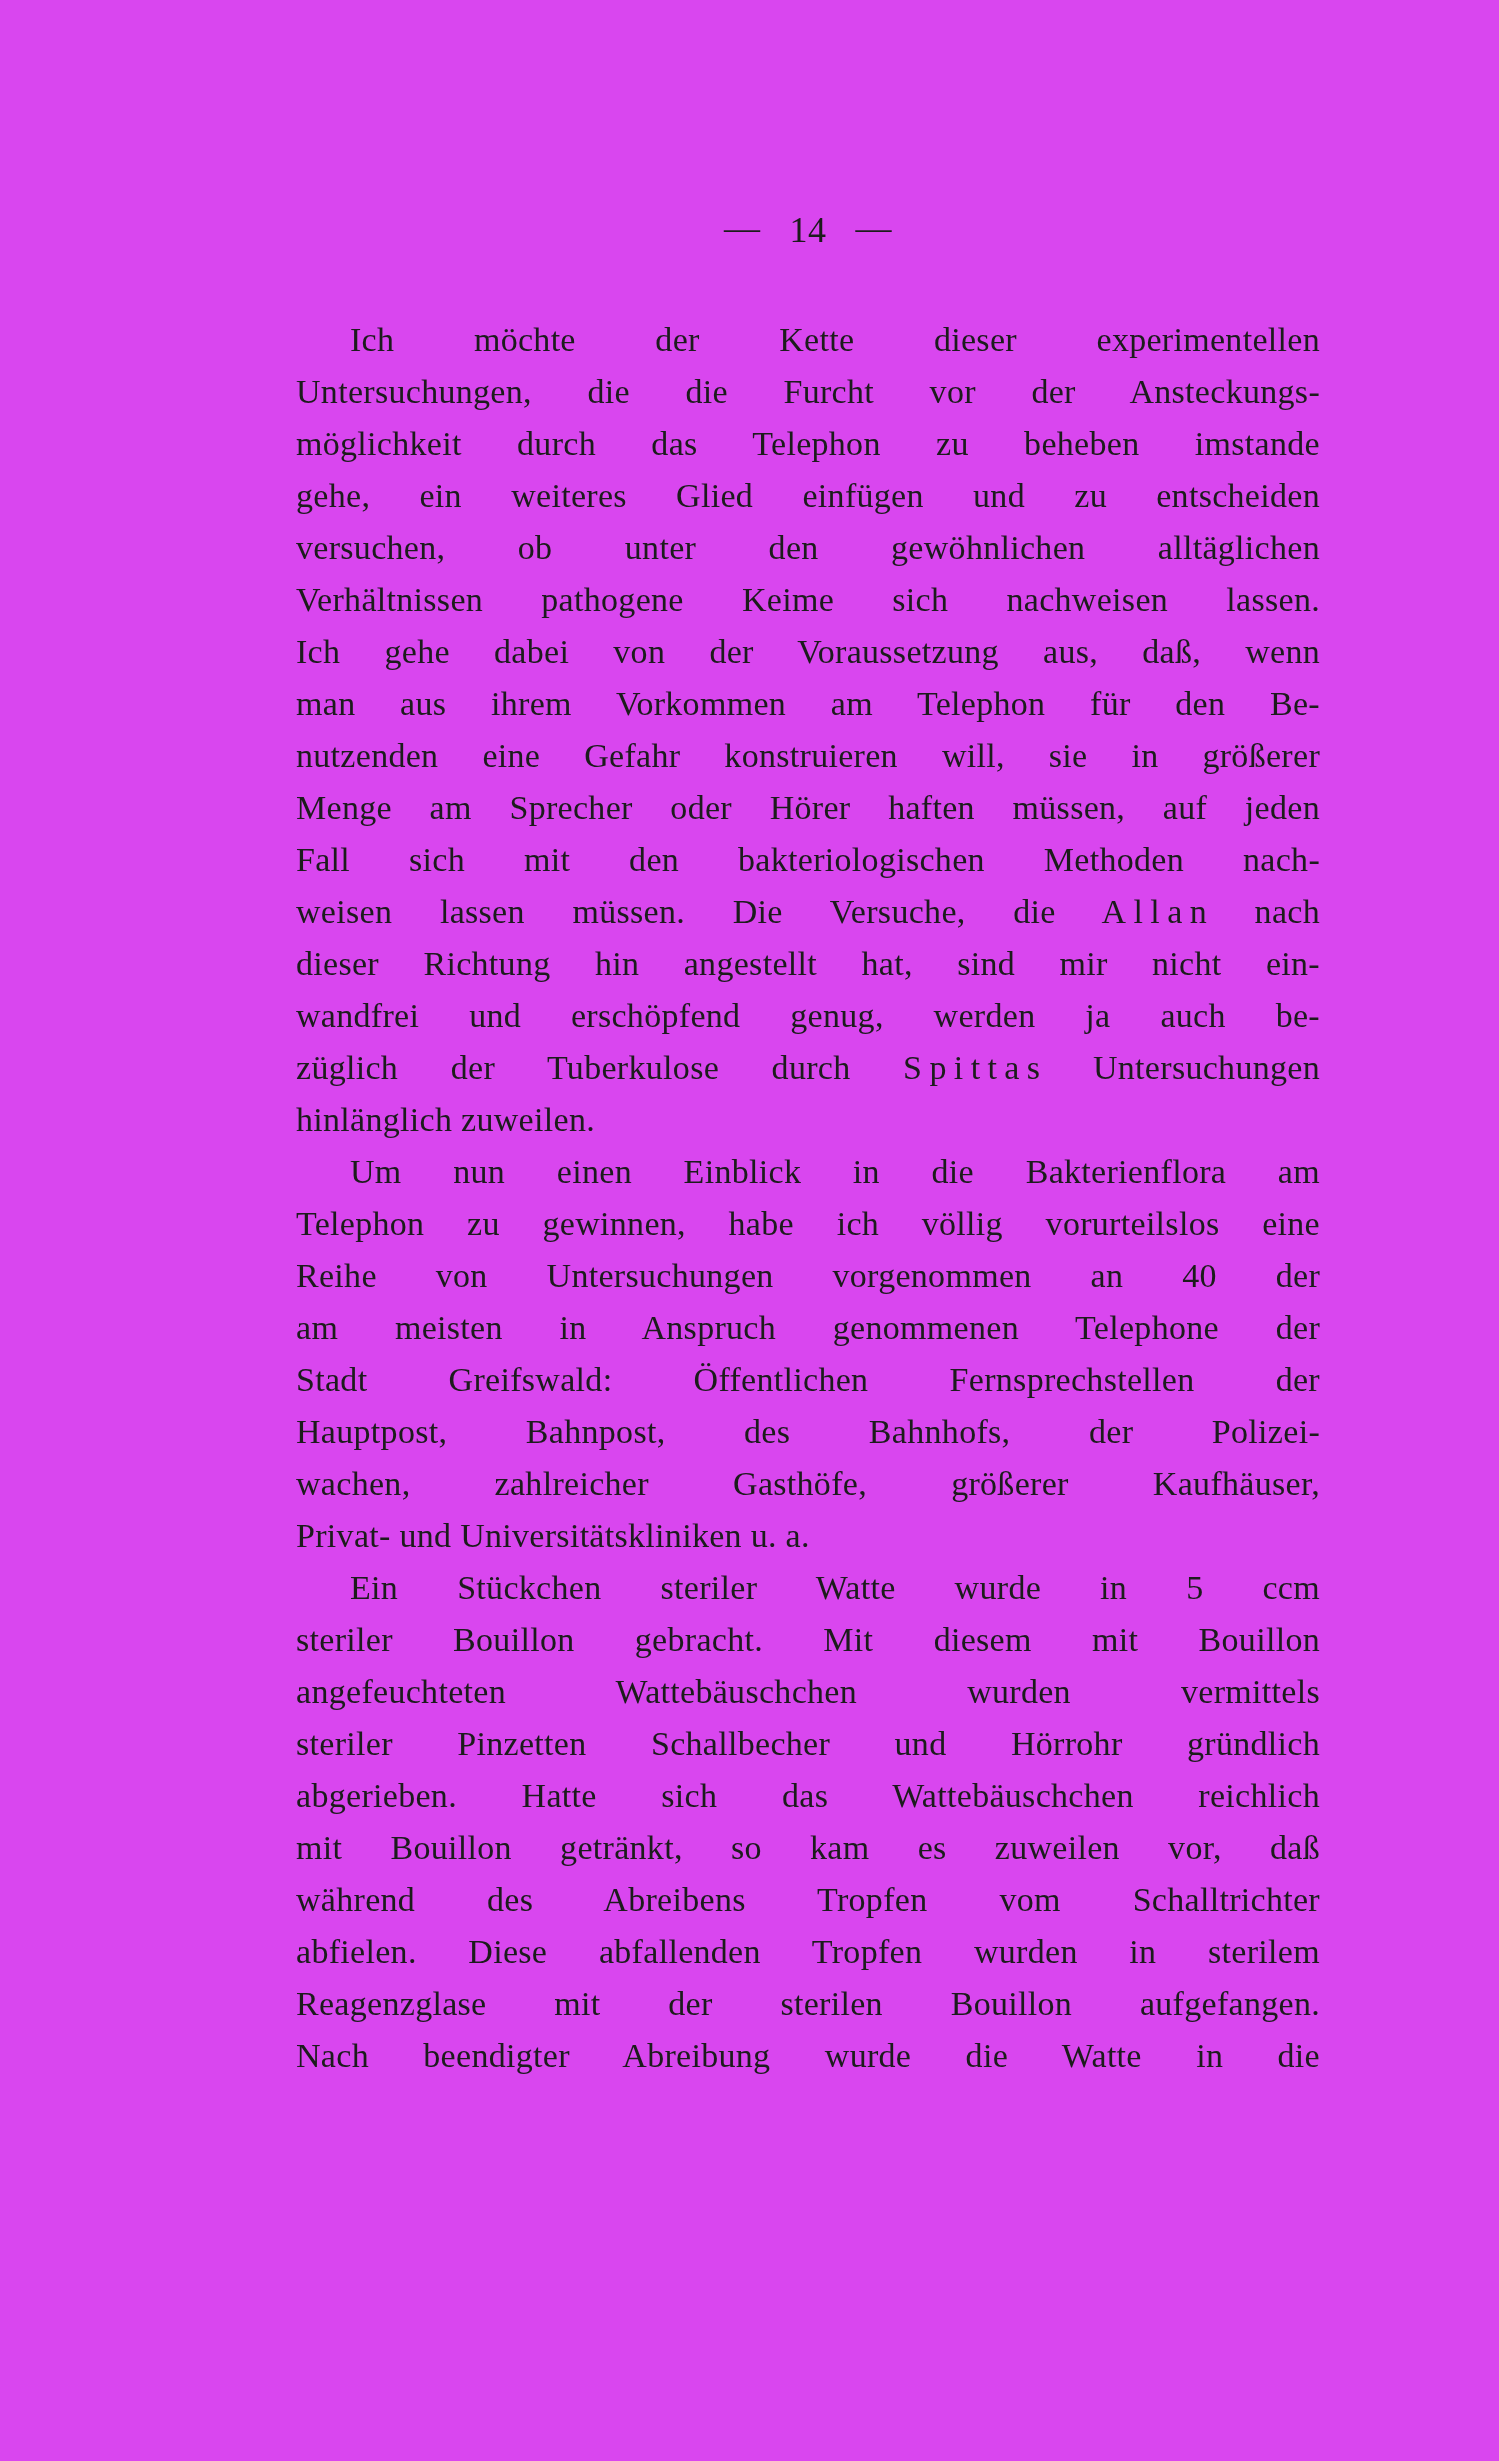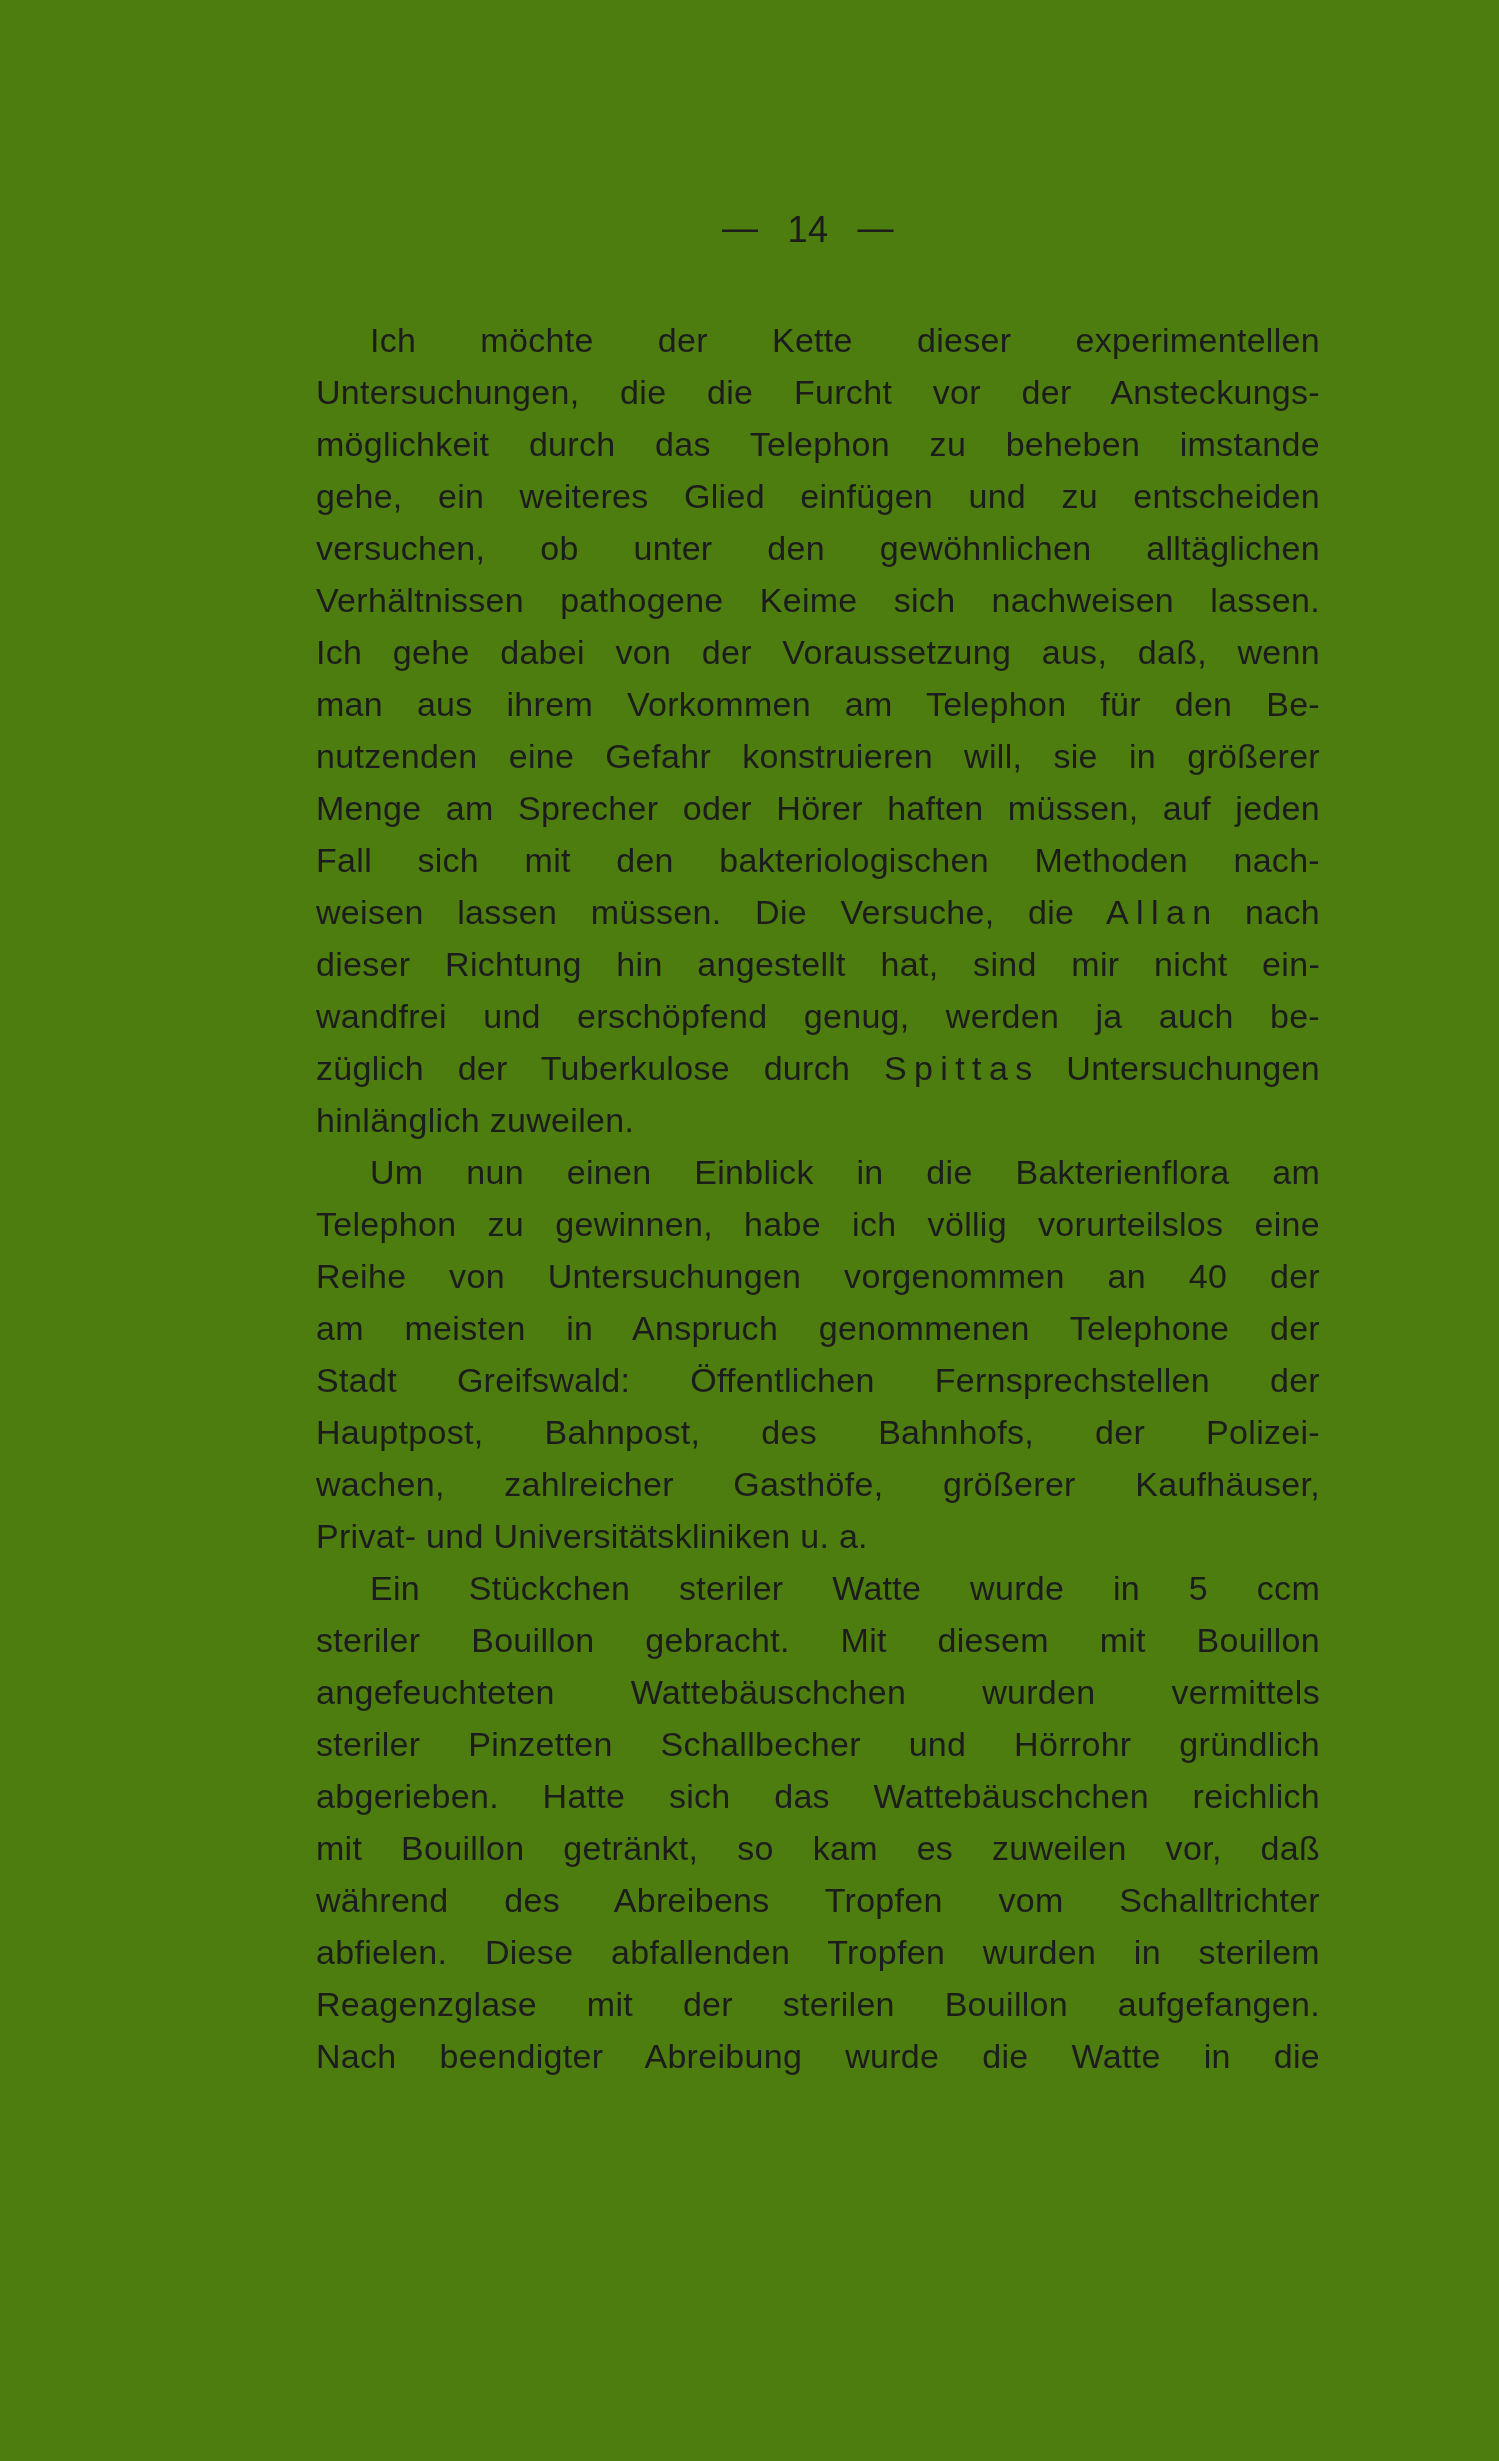--- a/index.html
+++ b/index.html
@@ -5,23 +5,23 @@
   html, body {
     margin: 0;
     padding: 0;
     background: #e9e9e9;
   }
   .page {
     position: relative;
     width: 1500px;
     height: 2461px;
     margin: 0 auto;
-    background: #4d7c0f;
+    background: #d946ef;
     color: #1c1c1c;
-    font-family: Liberation Sans, sans-serif;
+    font-family: Liberation Serif, serif;
     overflow: hidden;
     box-sizing: border-box;
     padding-left: 20px;
   }
   .text-column {
     position: absolute;
     left: 296px;
     top: 209px;
     width: 1024px;
   }
@@ -34,21 +34,20 @@
   }
   .page-header .dash {
     display: inline-block;
     margin: 0 29px;
     transform: translateY(-1.9px);
   }
   .text-block {
     font-size: 34px;
     line-height: 52px;
     letter-spacing: 0.3px;
-    margin-left: 20px;
   }
   .line {
     text-align: justify;
     text-align-last: left;
     white-space: normal;
     height: 52px;
     overflow: hidden;
   }
   .line.just {
     text-align-last: justify;

